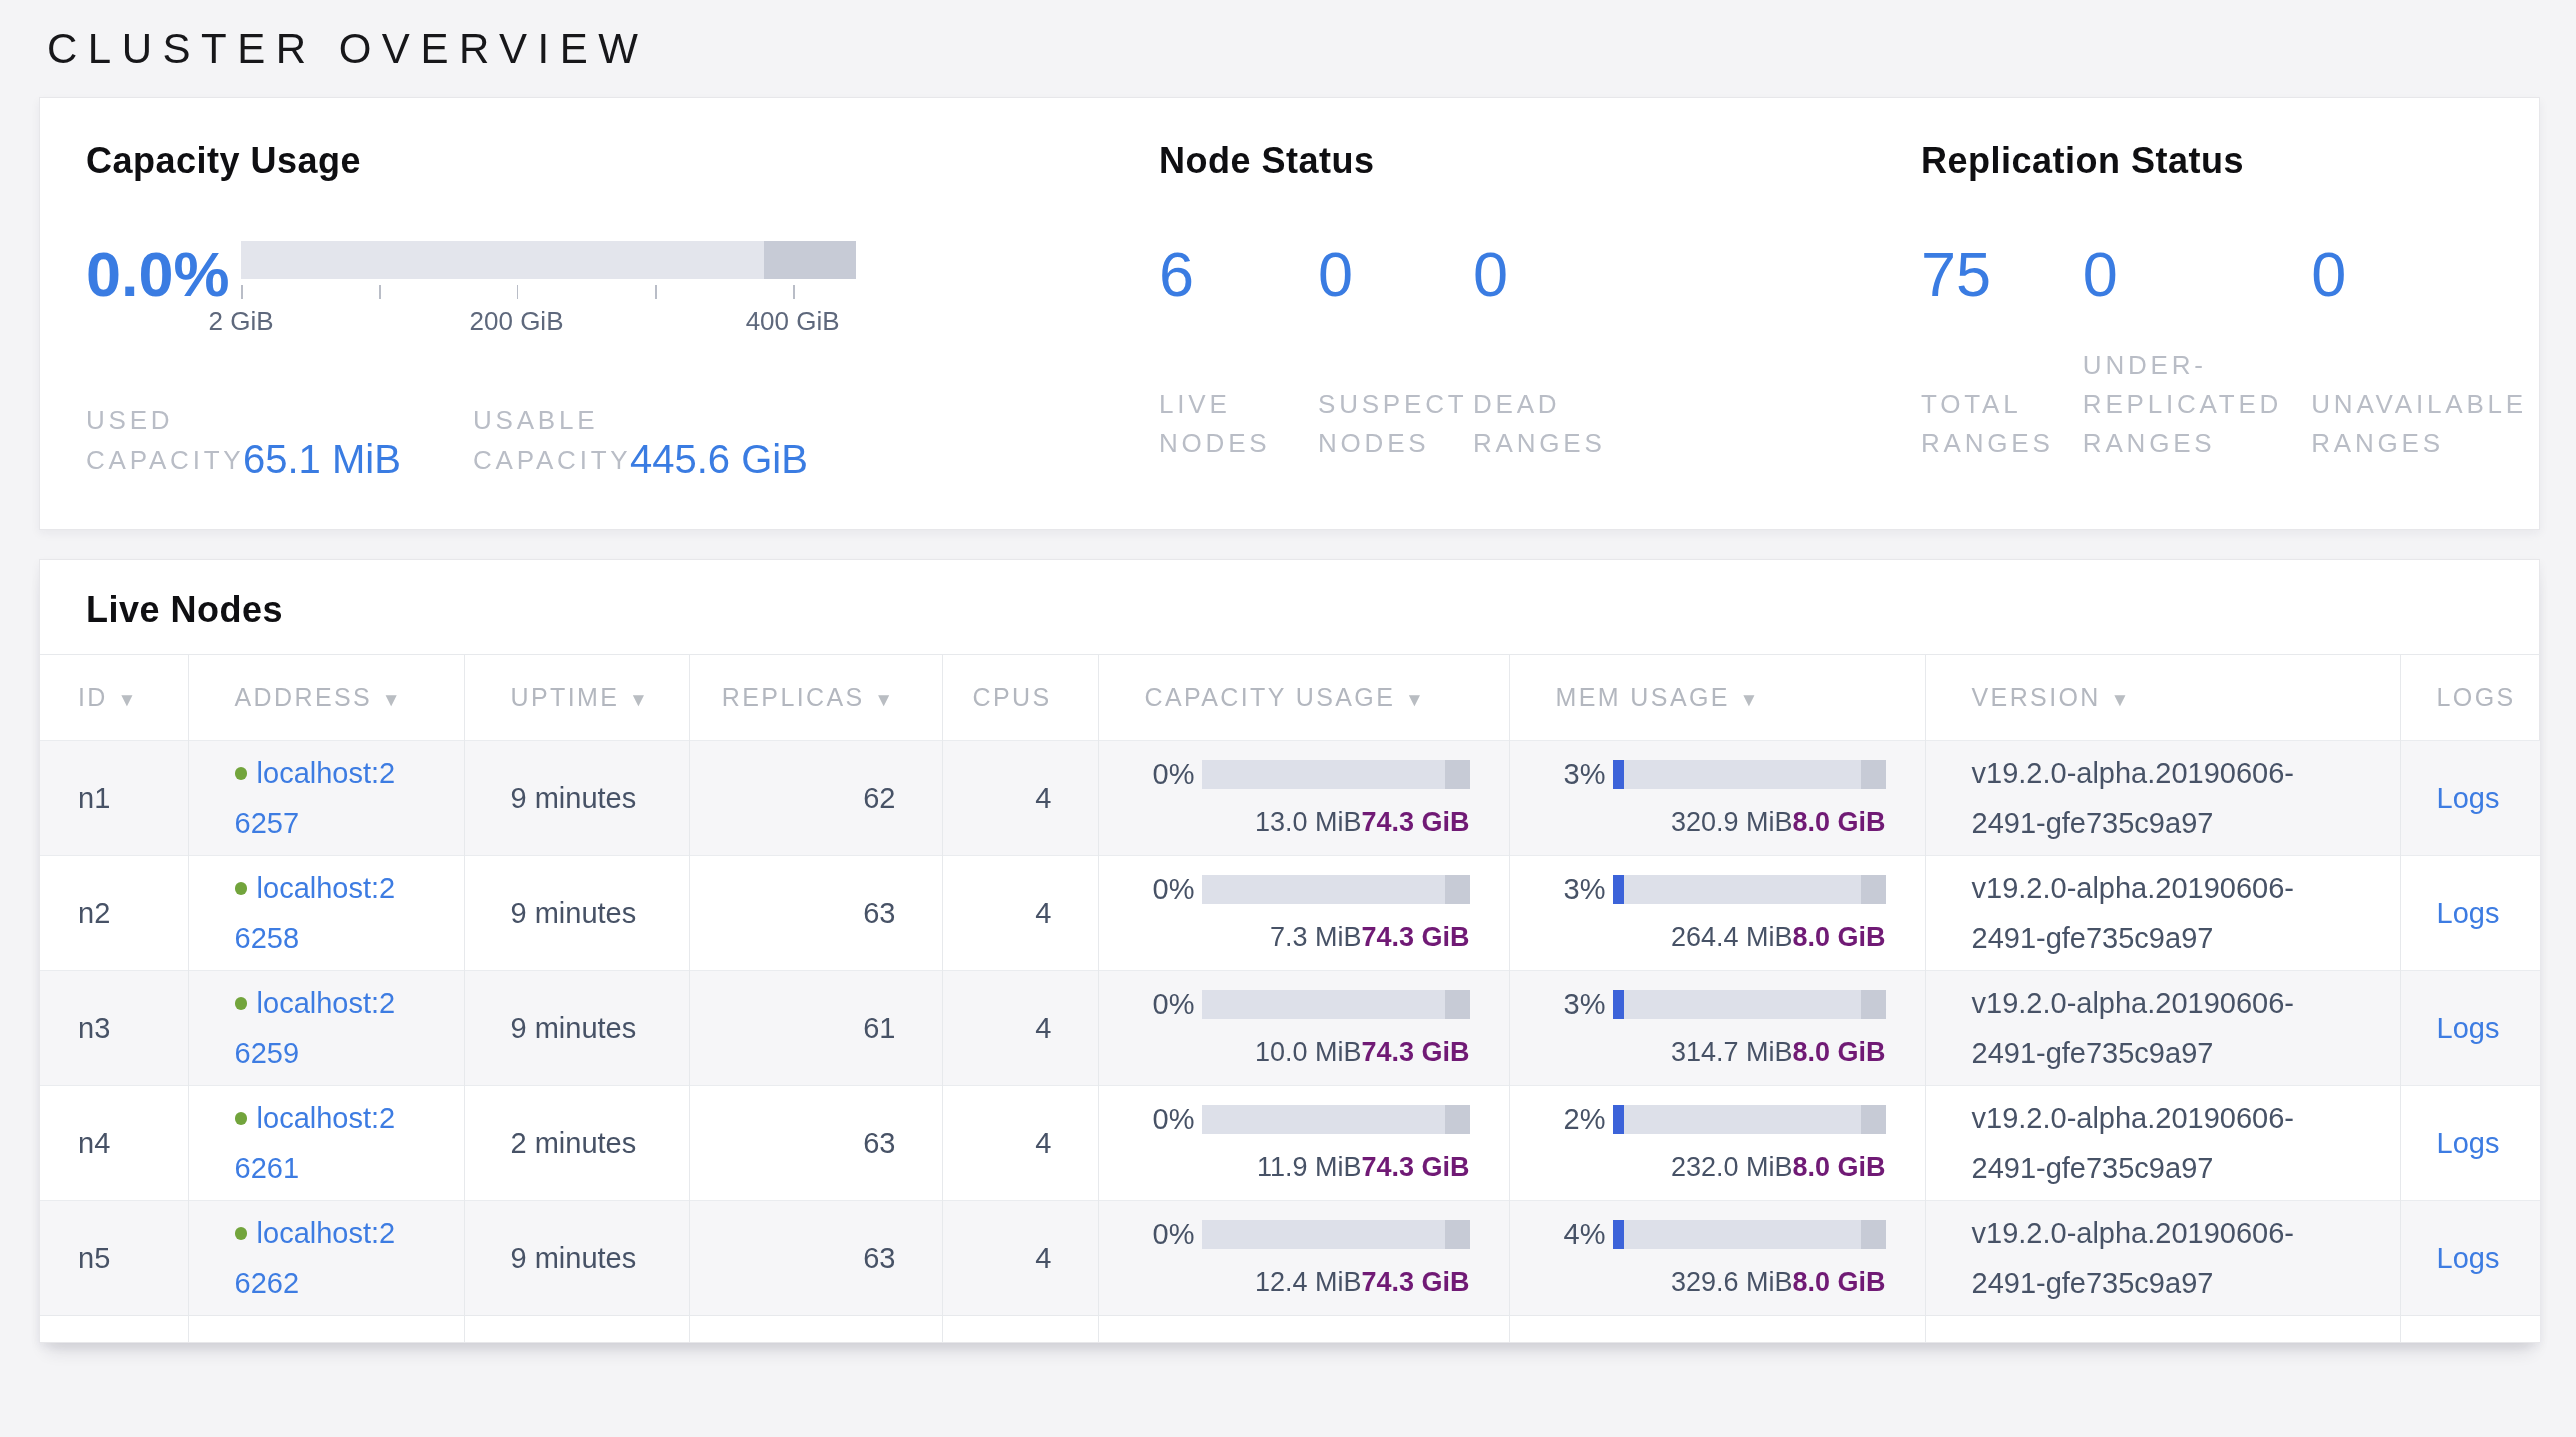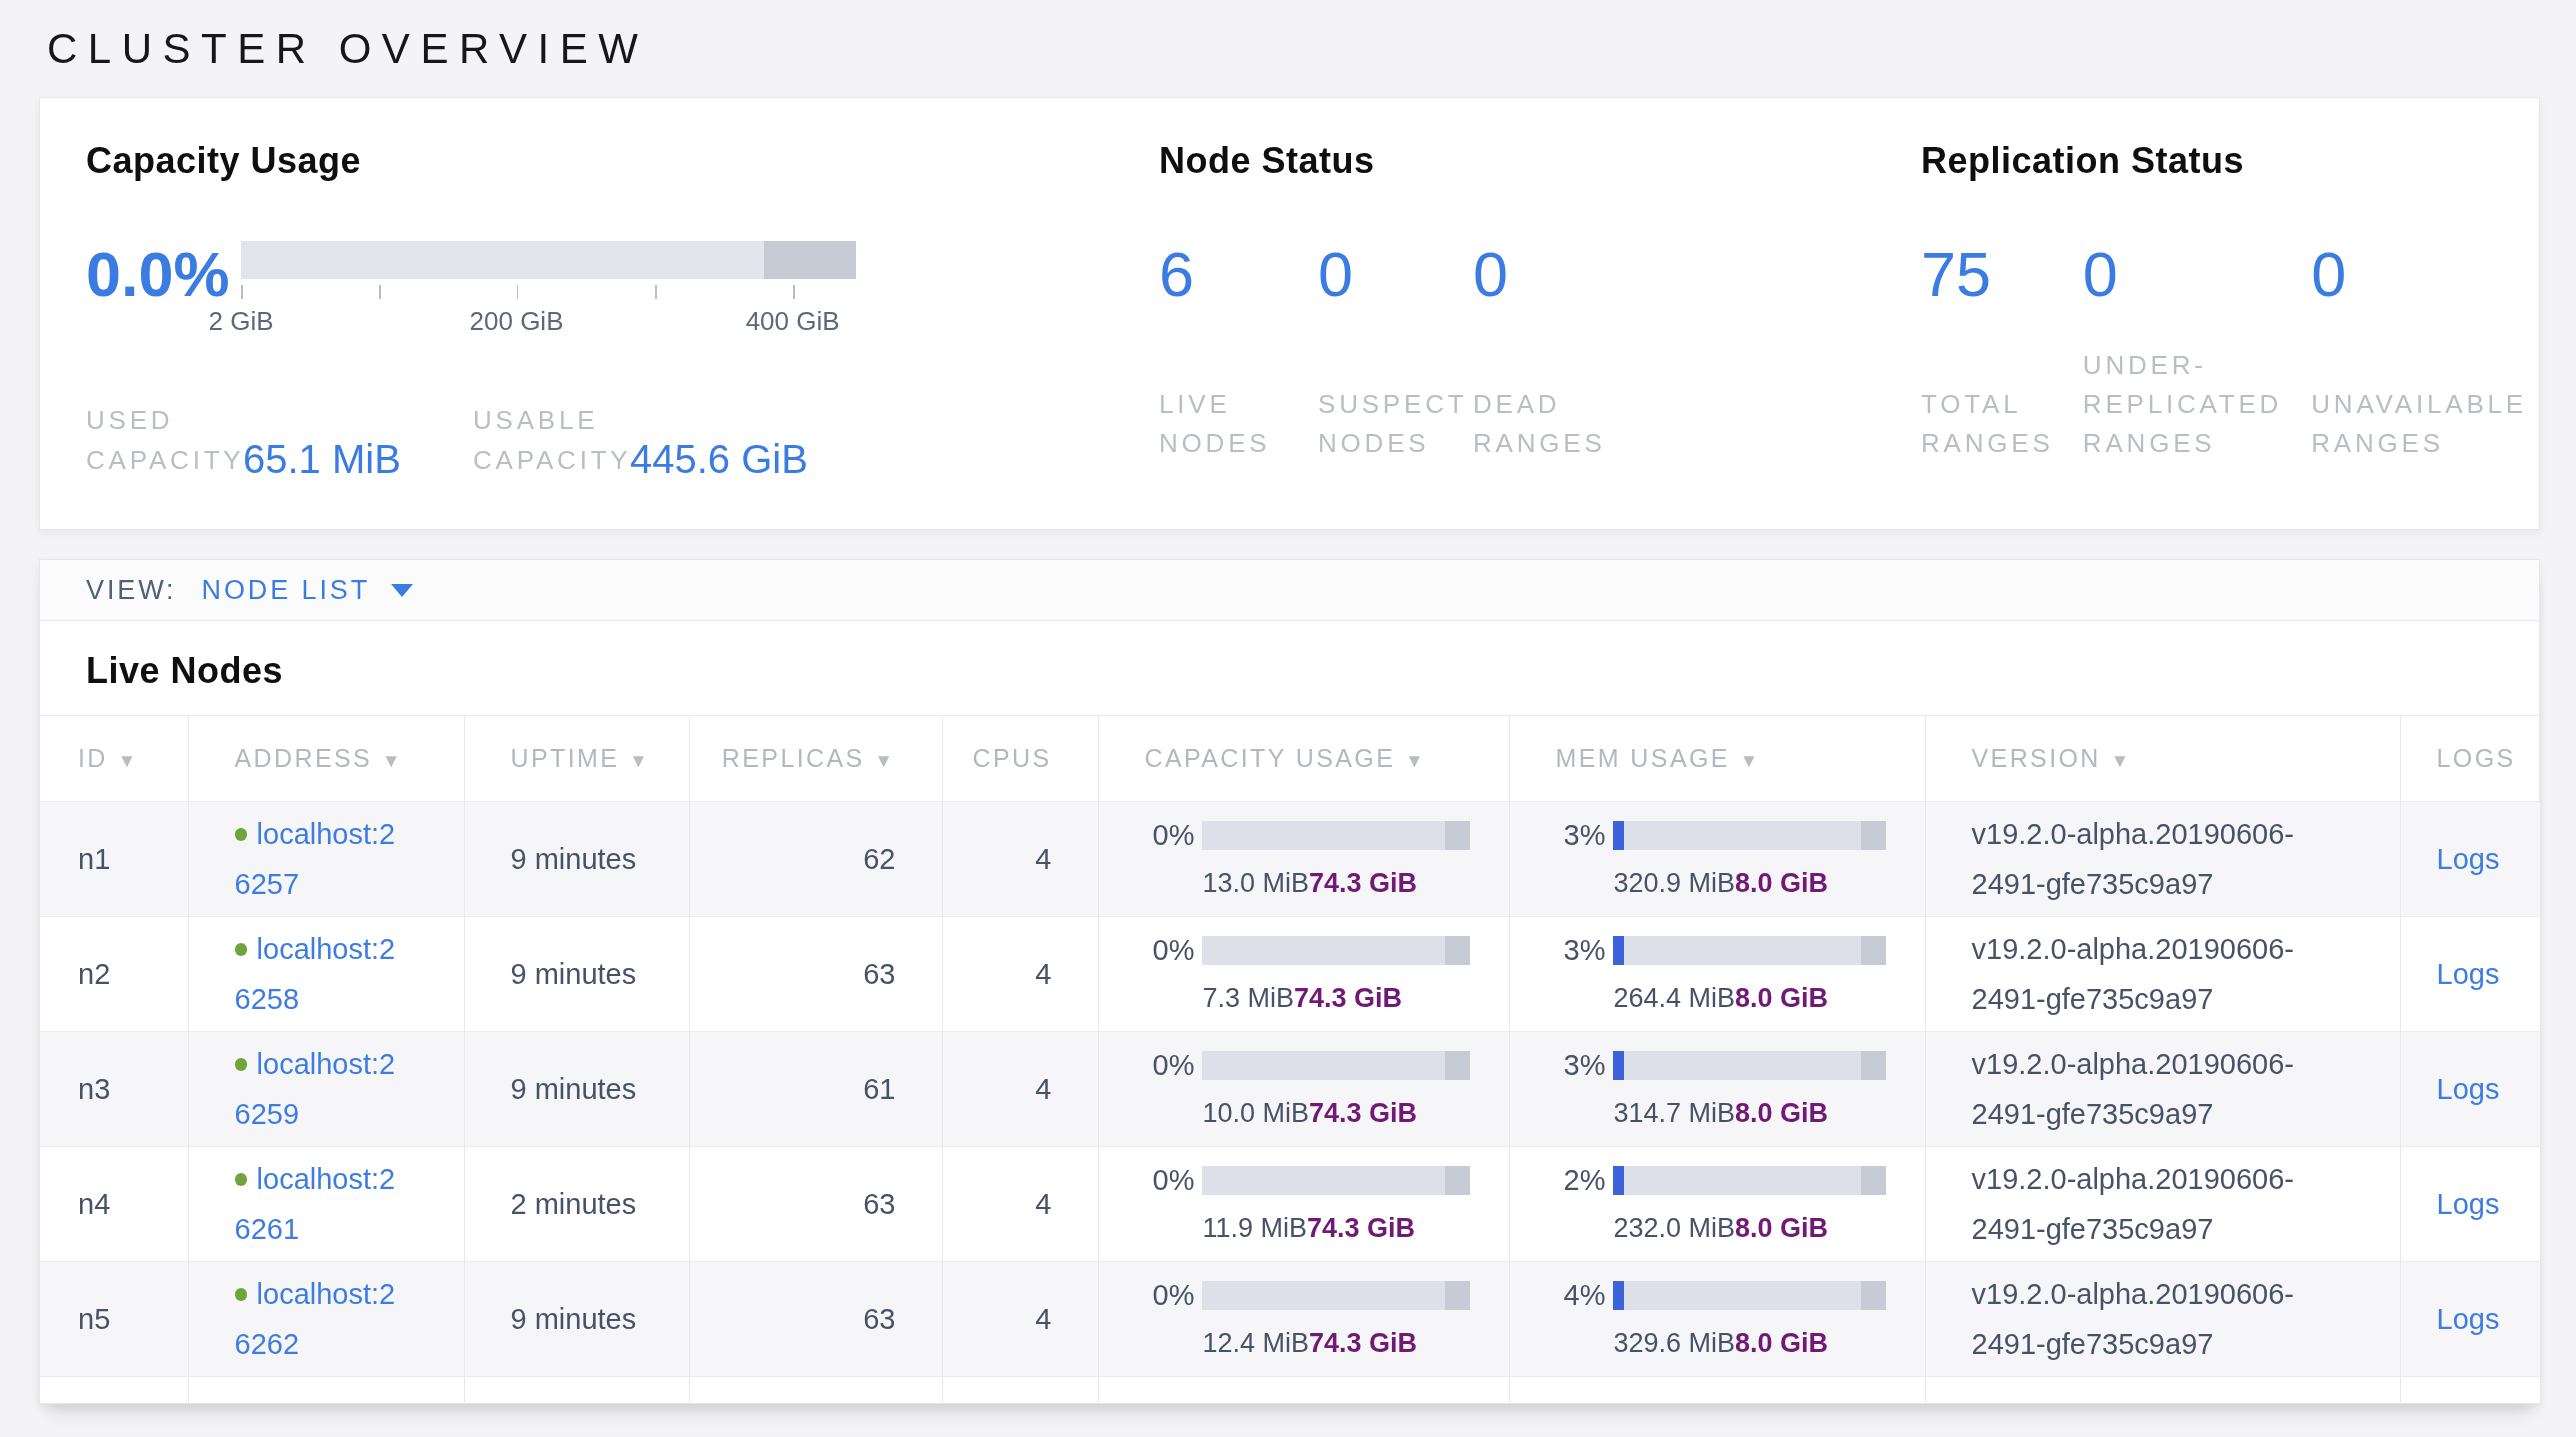--- a/index.html
+++ b/index.html
@@ -189,21 +189,21 @@
   }
   .usage-bar .cap-end {
     position: absolute; right: 0; top: 0; height: 100%;
     width: 9%; background: #c7cbd6;
   }
   .usage-bar .fill {
     position: absolute; left: 0; top: 0; height: 100%;
     background: #3c63d9;
   }
   .usage-values {
-    display: flex; justify-content: flex-start;
+    display: flex; justify-content: flex-end;
     margin: 16px 0 0 58px; font-size: 27px;
   }
   .usage-values .total { color: #701a75; font-weight: bold; }
 
   tr.partial-row td { height: 26px; border-top: 1px solid #e7e9ec; background: #ffffff; }
 </style>
 </head>
 <body>
 
 <h1 class="page-title">CLUSTER OVERVIEW</h1>
@@ -274,27 +274,20 @@
       <div class="sum-stat">
         <div class="num">0</div>
         <div class="lbl">UNAVAILABLE RANGES</div>
       </div>
     </div>
   </div>
 </div>
 
 <div class="panel nodes-panel">
 
-  <div class="view-bar">
-    <span class="view-label">VIEW:</span>
-    <span class="view-select">
-      <span class="view-value">NODE LIST</span>
-      <span class="chevron-down"></span>
-    </span>
-  </div>
 
   <div class="section-title table-title">Live Nodes</div>
 
   <table class="nodes">
     <colgroup>
       <col class="c-id">
         <col class="c-address">
         <col class="c-uptime">
         <col class="c-replicas">
       <col class="c-cpus">

